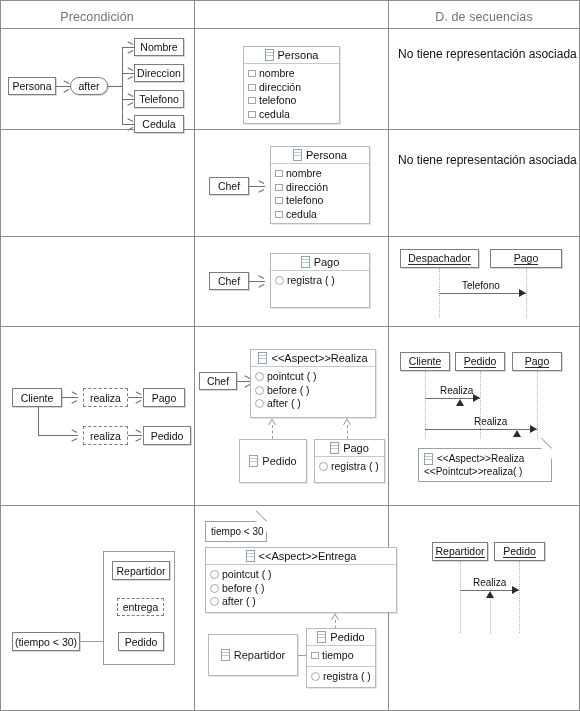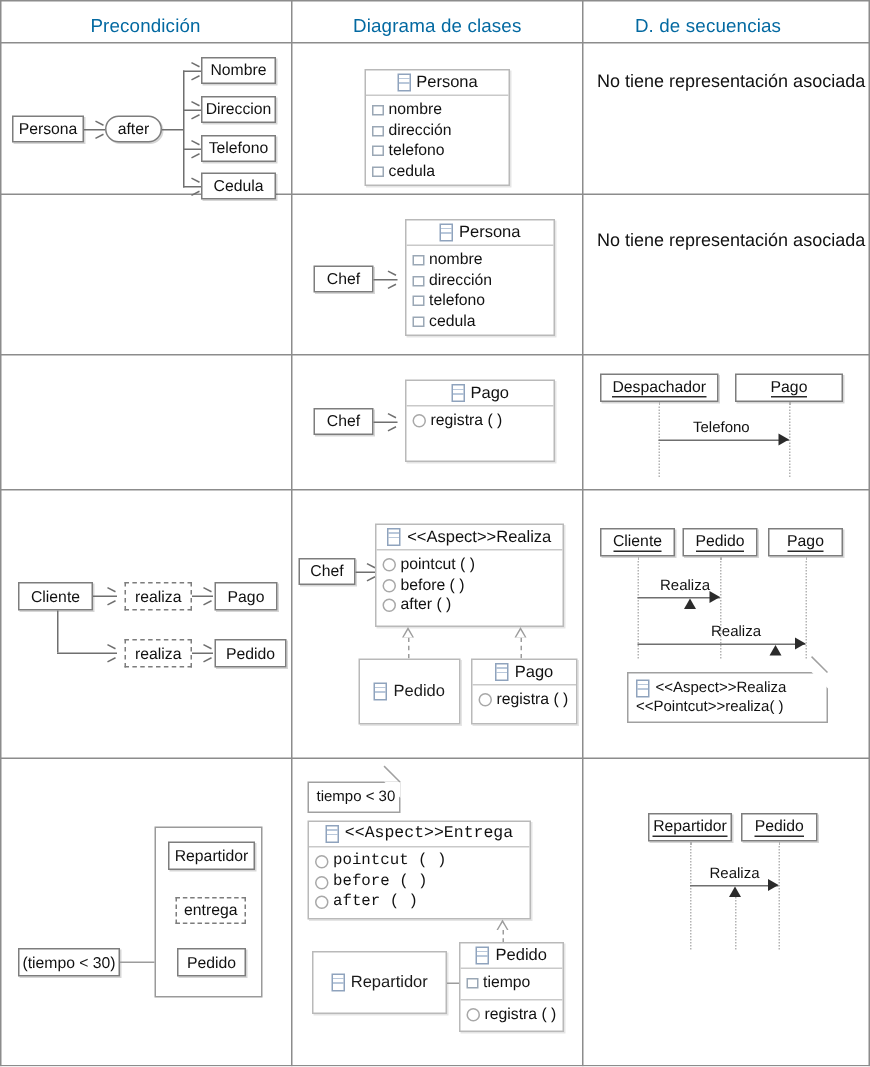--- a/index.html
+++ b/index.html
@@ -11,21 +11,21 @@
   }
   #sheet{position:relative;width:580px;height:711px;overflow:hidden;background:#fff;}
 
   
   .hline{position:absolute;left:0;width:580px;height:1px;background:#8c8c8c;}
   .vline{position:absolute;top:0;width:1px;background:#8c8c8c;}
 
   .colhead{
     position:absolute;top:7px;height:20px;
     display:flex;align-items:center;justify-content:center;
-    font-size:12.5px;color:#0369a1;letter-spacing:.1px;
+    font-size:12.5px;color:#737373;letter-spacing:.1px;
   }
 
   
   .box{
     position:absolute;box-sizing:border-box;
     border:1px solid #7d7d7d;background:#fff;
     display:flex;align-items:center;justify-content:center;
     font-size:10.5px;color:#111;
     box-shadow:1px 1px 0 rgba(0,0,0,.16);
   }
@@ -164,22 +164,21 @@
   <div class="hline" style="top:326px;"></div>
   <div class="hline" style="top:505px;"></div>
   <div class="hline" style="top:710px;"></div>
 
   <div class="vline" style="left:0px;height:711px;"></div>
   <div class="vline" style="left:194px;height:711px;"></div>
   <div class="vline" style="left:388px;height:711px;"></div>
   <div class="vline" style="left:579px;height:711px;"></div>
 
   <div class="colhead" style="left:0px;width:194px;">Precondición</div>
-  <div class="colhead" style="left:195px;width:193px;">Diagrama de clases</div>
-  <div class="colhead" style="left:377px;width:190px;">D. de secuencias</div>
+  <div class="colhead" style="left:389px;width:190px;">D. de secuencias</div>
 
   <div class="box" style="left:8px;top:77px;width:48px;height:18px;">Persona</div>
   <div class="ln h" style="left:56px;top:86px;width:14px;"></div>
   <div class="arrow-open" style="left:64px;top:82.5px;"></div>
   <div class="box round" style="left:70px;top:77px;width:38px;height:18px;">after</div>
 
   <div class="ln h" style="left:108px;top:86px;width:14px;"></div>
   <div class="ln v" style="left:122px;top:47px;height:78px;"></div>
 
   <div class="ln h" style="left:122px;top:47px;width:12px;"></div>
@@ -390,21 +389,21 @@
   <div class="box" style="left:118px;top:632px;width:46px;height:19px;">Pedido</div>
   <div class="box" style="left:12px;top:632px;width:68px;height:19px;">(tiempo &lt; 30)</div>
   <div class="ln h light" style="left:80px;top:641px;width:23px;"></div>
 
   <div class="note" style="left:205px;top:521px;width:62px;">
     <div class="foldcut"></div>
     <div class="folddiag"></div>
     <div>tiempo &lt; 30</div>
   </div>
 
-  <div class="uml" style="left:205px;top:547px;width:149px;height:66px;font-family:Liberation Mono, monospace;">
+  <div class="uml" style="left:205px;top:547px;width:192px;height:66px;">
     <div class="hdr">
       <span class="ico-class"></span>
       <span>&lt;&lt;Aspect&gt;&gt;Entrega</span>
     </div>
     <div class="body">
       <div class="row">
         <span class="ico-op"></span>
         <span>pointcut ( )</span>
       </div>
       <div class="row">

